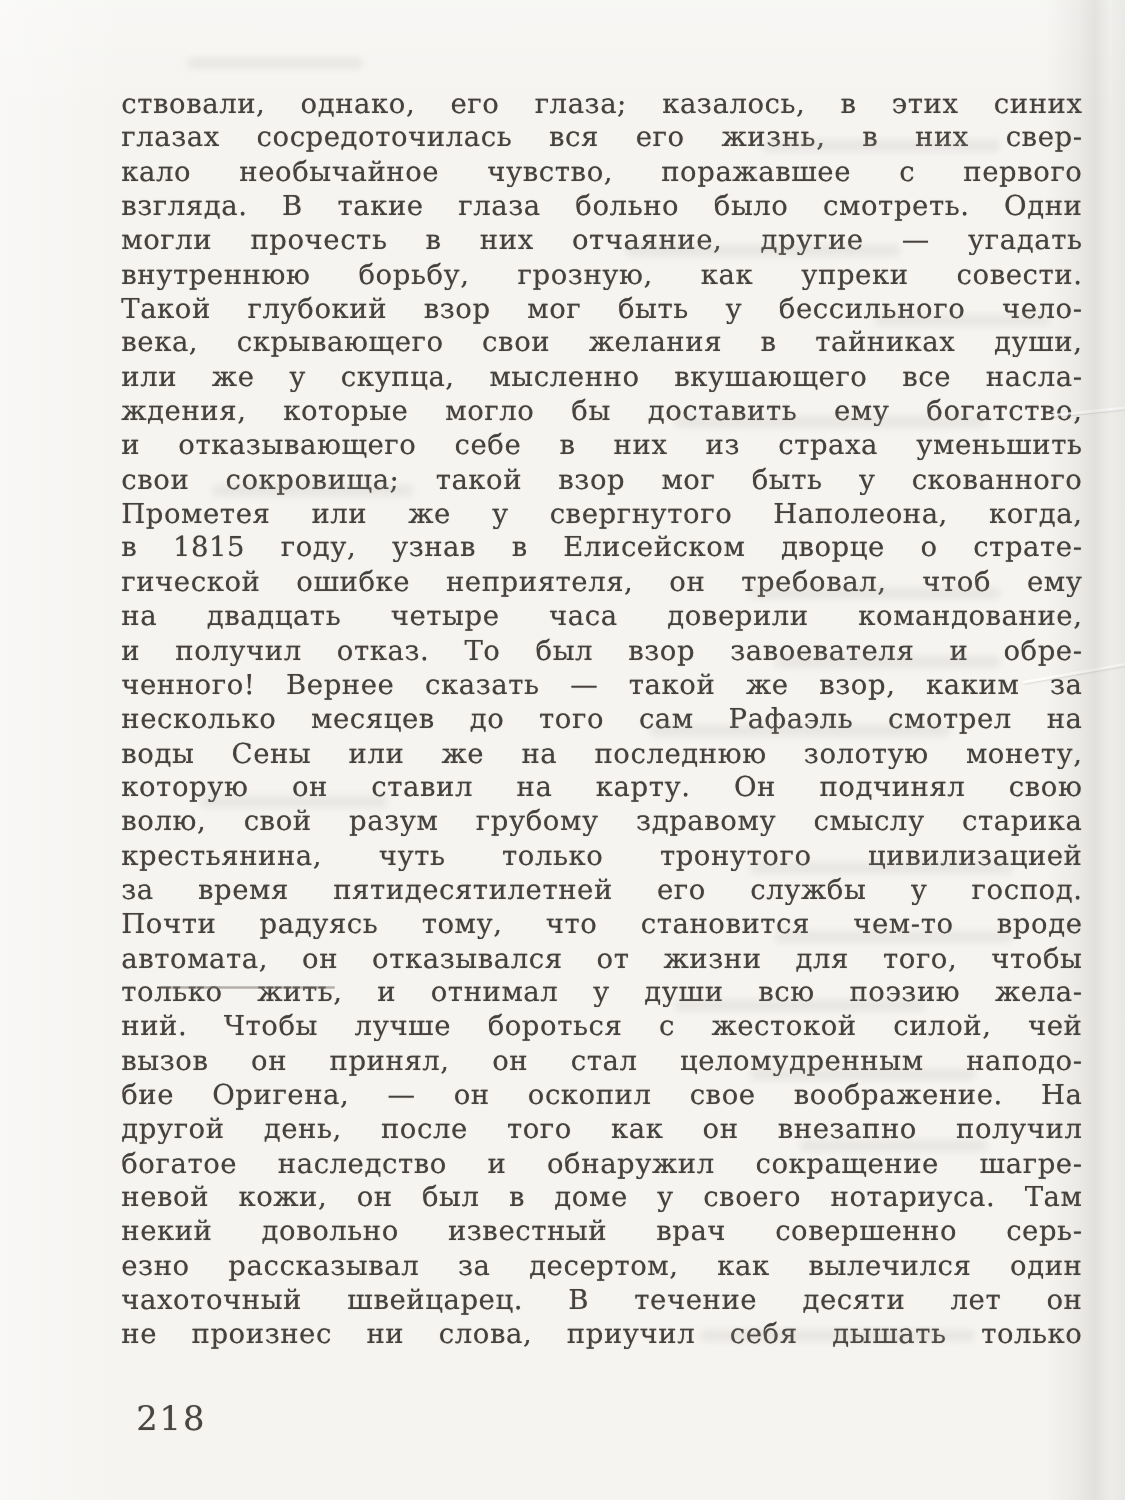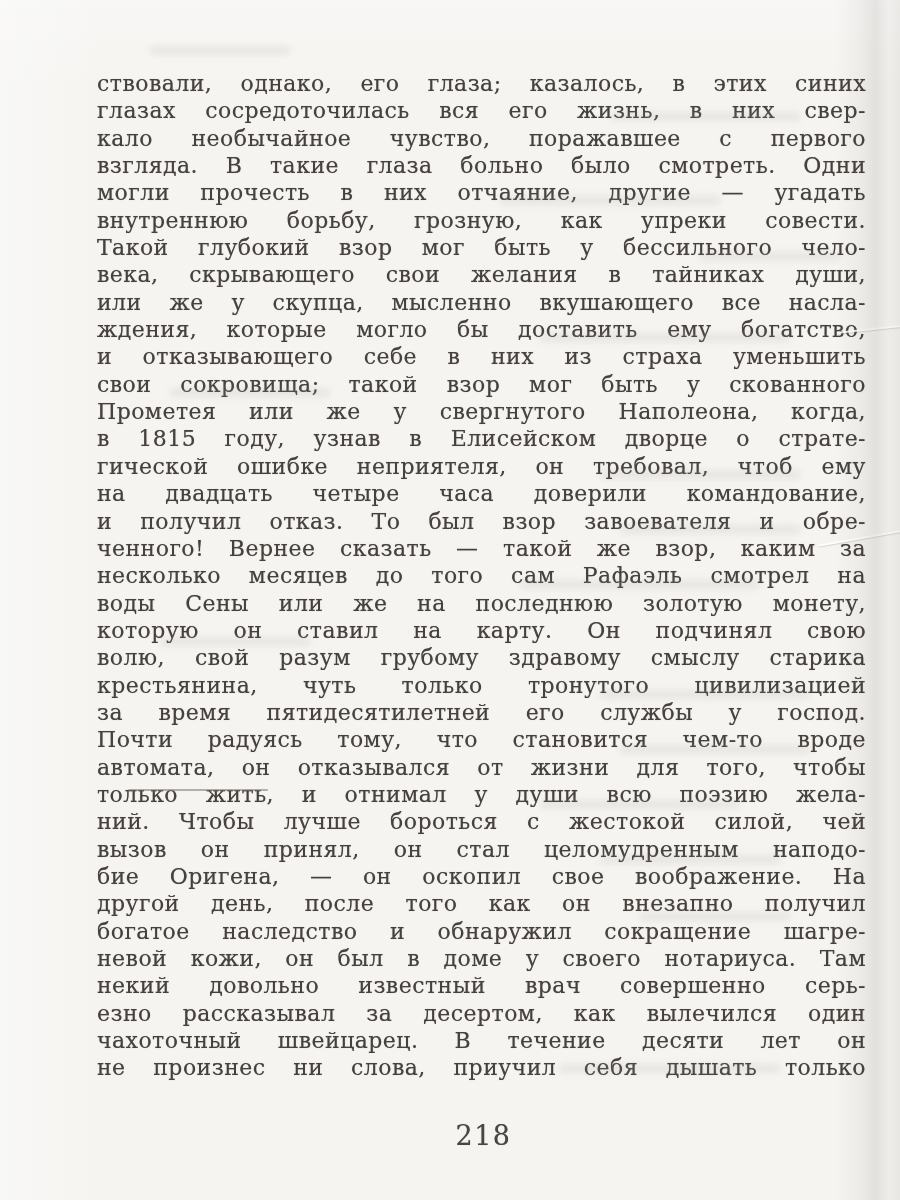--- a/index.html
+++ b/index.html
@@ -41,22 +41,22 @@
     text-align:justify;
     text-align-last:justify;
     -moz-text-align-last:justify;
     letter-spacing:0.45px;
     word-spacing:1.5px;
     hyphens:none;
     text-shadow:0 0 0.7px rgba(70,64,58,0.55);
   }
   .page-number{
     position:absolute;
-    left:99px;top:1120px;width:769px;
-    text-align:center;
+    left:109px;top:1120px;width:769px;
+    text-align:left;
     font-size:27px;
     letter-spacing:1.5px;
     color:#4a4540;
     text-shadow:0 0 0.7px rgba(70,64,58,0.5);
   }
   
   .underline-mark{
     position:absolute;
     left:128px;top:789px;width:140px;height:2px;
     background:rgba(125,117,108,0.55);

